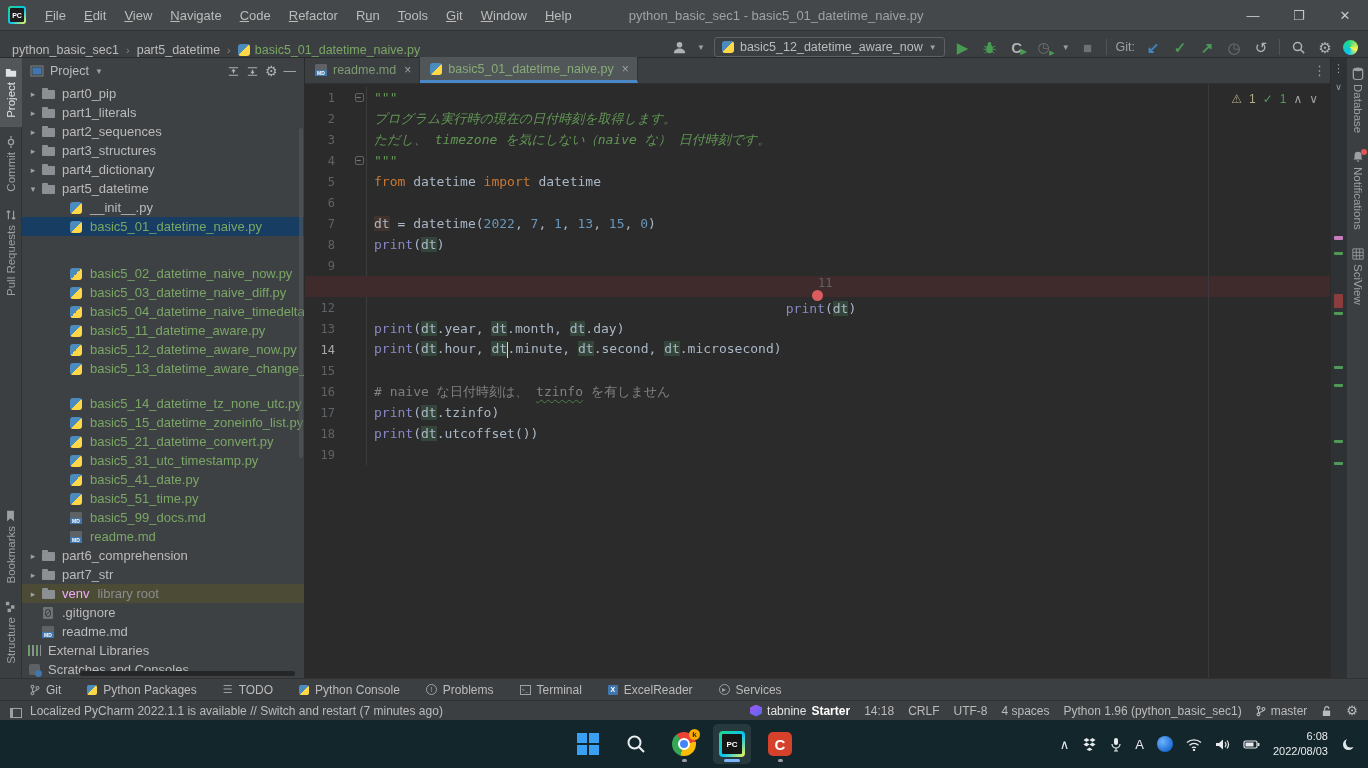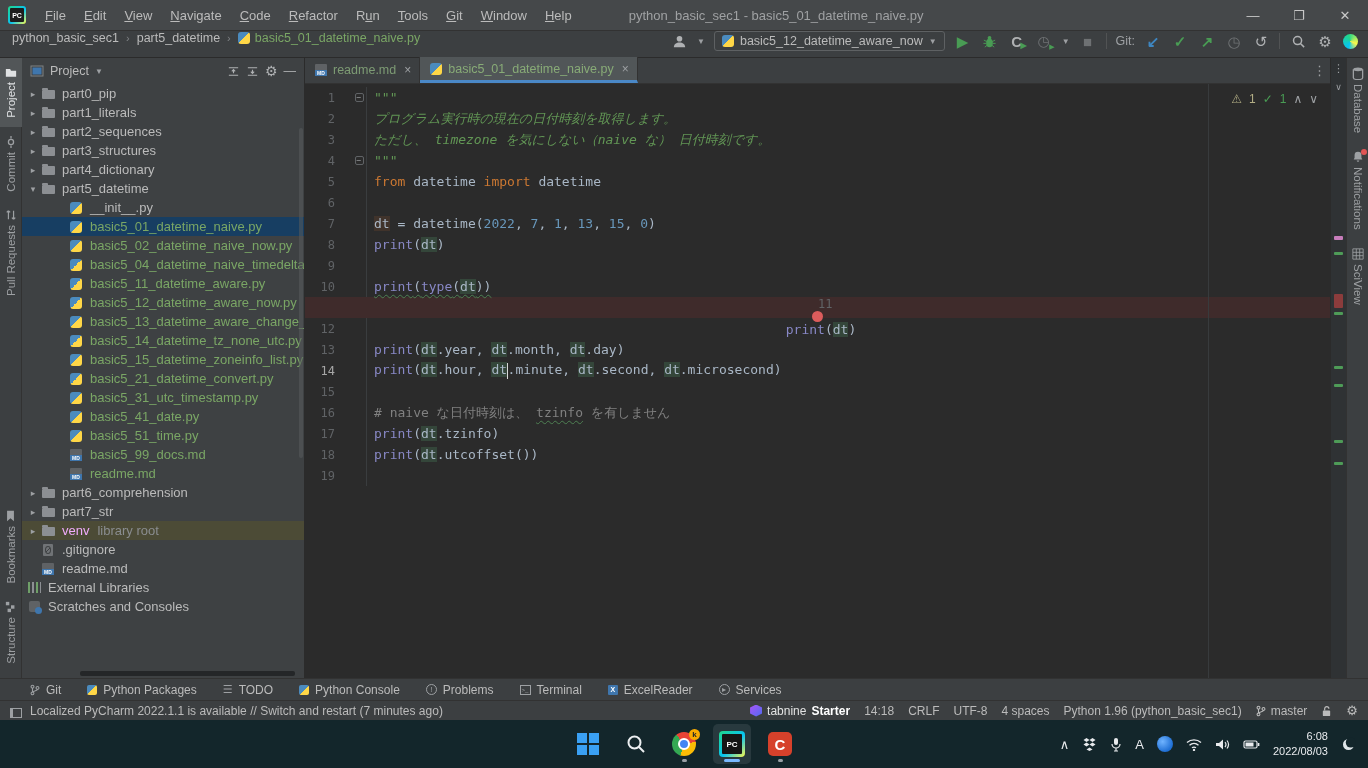--- a/index.html
+++ b/index.html
@@ -18,21 +18,21 @@
   .menubar { display:flex; }
   .menu-item { padding:5px 9px; cursor:default; }
   .menu-item u { text-decoration:underline; }
   .win-title { margin-left:48px; color:#9fa1a3; }
   .win-controls { margin-left:auto; display:flex; height:30px; }
   .win-btn { width:46px; height:30px; display:flex; align-items:center; justify-content:center;
              color:#c8c8c8; font-size:13px; }
 
   
   .navbar { height:28px; background:#3c3f41; border-top:1px solid #323232;
-            border-bottom:1px solid #2b2b2b; display:flex; align-items:flex-start;
+            border-bottom:1px solid #2b2b2b; display:flex; align-items:flex-end;
             font-size:12.5px; color:#bbbbbb; flex:none; }
   .crumbs { display:flex; align-items:center; gap:7px; padding-left:12px; }
   .crumb-sep { color:#7f8385; font-size:11px; }
   .crumb-file { color:#7aa665; display:flex; align-items:center; gap:5px; }
   .toolbar-right { margin-left:auto; display:flex; align-items:center; gap:9px; padding-right:10px; }
   .tb-sep { width:1px; height:16px; background:#515354; }
   .run-config { display:flex; align-items:center; gap:6px; border:1px solid #5e6163;
                 border-radius:3px; padding:2px 7px; color:#bbbbbb; }
   .caret-down { font-size:8px; color:#9da0a3; }
   .tbi { font-size:15px; line-height:1; display:inline-flex; align-items:center; justify-content:center;
@@ -371,51 +371,57 @@
               <span class="ti-py"></span>
             </span>
             <span class="tlabel">__init__.py</span>
           </div>
           <div class="trow selected" style="padding-left: 46px;">
             <span class="ti">
               <span class="ti-py"></span>
             </span>
             <span class="tlabel greenfile">basic5_01_datetime_naive.py</span>
           </div>
-          <div class="trow" style="padding-left: 46px;">
+          <div class="trow" style="padding-left: 46px; margin-top: 28px;">
             <span class="ti">
               <span class="ti-py"></span>
             </span>
             <span class="tlabel greenfile">basic5_02_datetime_naive_now.py</span>
           </div>
           <div class="trow" style="padding-left: 46px;">
             <span class="ti">
               <span class="ti-py"></span>
             </span>
+            <span class="tlabel greenfile">basic5_03_datetime_naive_diff.py</span>
+          </div>
+          <div class="trow" style="padding-left: 46px;">
+            <span class="ti">
+              <span class="ti-py"></span>
+            </span>
             <span class="tlabel greenfile">basic5_04_datetime_naive_timedelta.py</span>
           </div>
           <div class="trow" style="padding-left: 46px;">
             <span class="ti">
               <span class="ti-py"></span>
             </span>
             <span class="tlabel greenfile">basic5_11_datetime_aware.py</span>
           </div>
           <div class="trow" style="padding-left: 46px;">
             <span class="ti">
               <span class="ti-py"></span>
             </span>
             <span class="tlabel greenfile">basic5_12_datetime_aware_now.py</span>
           </div>
           <div class="trow" style="padding-left: 46px;">
             <span class="ti">
               <span class="ti-py"></span>
             </span>
             <span class="tlabel greenfile">basic5_13_datetime_aware_change_tz.py</span>
           </div>
-          <div class="trow" style="padding-left: 46px;">
+          <div class="trow" style="padding-left: 46px; margin-top: 16px;">
             <span class="ti">
               <span class="ti-py"></span>
             </span>
             <span class="tlabel greenfile">basic5_14_datetime_tz_none_utc.py</span>
           </div>
           <div class="trow" style="padding-left: 46px;">
             <span class="ti">
               <span class="ti-py"></span>
             </span>
             <span class="tlabel greenfile">basic5_15_datetime_zoneinfo_list.py</span>
@@ -576,26 +582,20 @@
               <span class="g-num">8</span>
               <span class="g-bp"></span>
               <span class="g-fold"></span>
               <span class="ctext"><span class="sg-f">print</span><span class="sg-t">(</span><span class="sg-t sg-hr">dt</span><span class="sg-t">)</span></span>
             </div>
             <div class="cline">
               <span class="g-num">9</span>
               <span class="g-bp"></span>
               <span class="g-fold"></span>
               <span class="ctext"></span>
-            </div>
-            <div class="cline">
-              <span class="g-num">10</span>
-              <span class="g-bp"></span>
-              <span class="g-fold"></span>
-              <span class="ctext"><span class="sg-f sg-u">print</span><span class="sg-t sg-u">(</span><span class="sg-f sg-u">type</span><span class="sg-t sg-u">(</span><span class="sg-t sg-hr sg-u">dt</span><span class="sg-t sg-u">))</span></span>
             </div>
             <div class="cline bp">
               <span class="g-num">11</span>
               <span class="g-bp">
                 <span class="bp-dot"></span>
               </span>
               <span class="g-fold"></span>
               <span class="ctext"><span class="sg-f">print</span><span class="sg-t">(</span><span class="sg-t sg-hr">dt</span><span class="sg-t">)</span></span>
             </div>
             <div class="cline">

